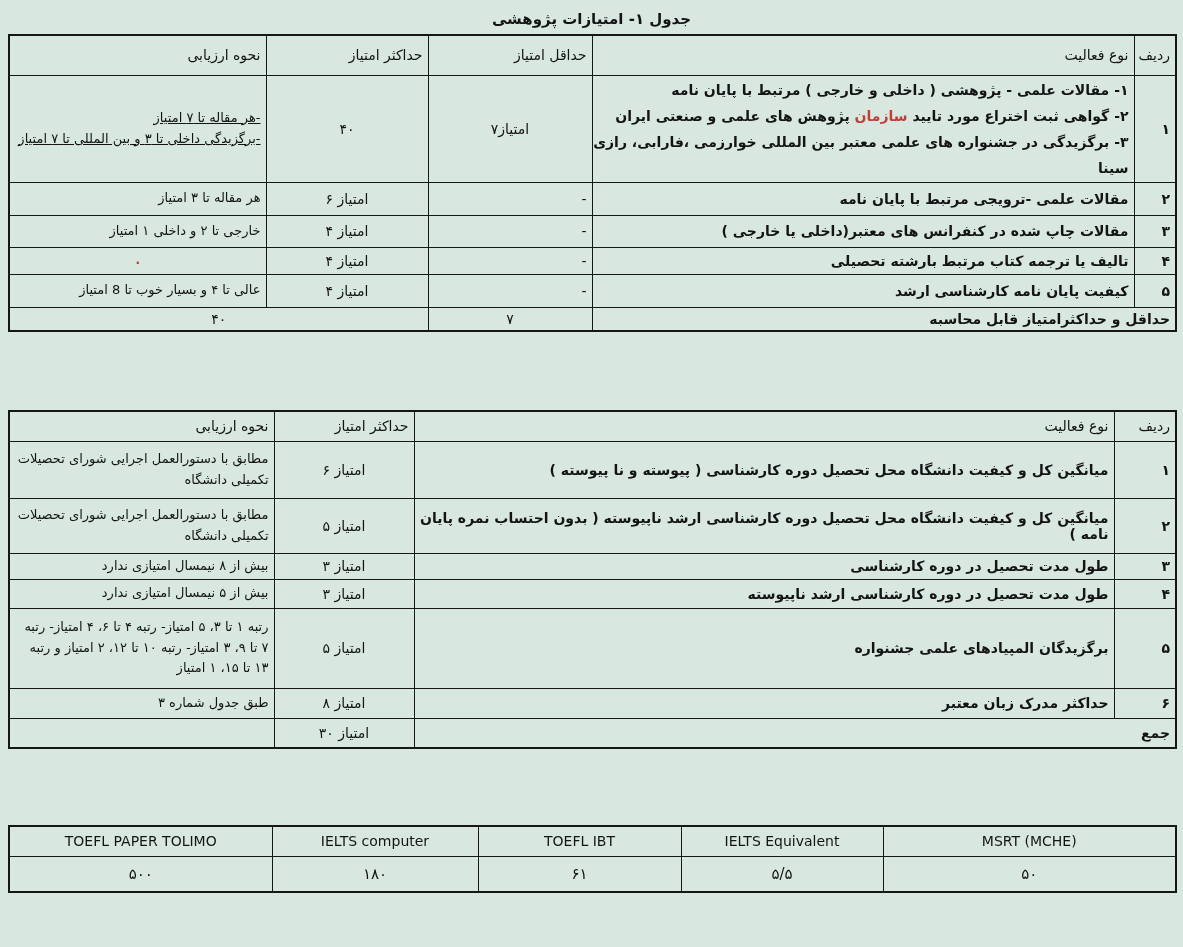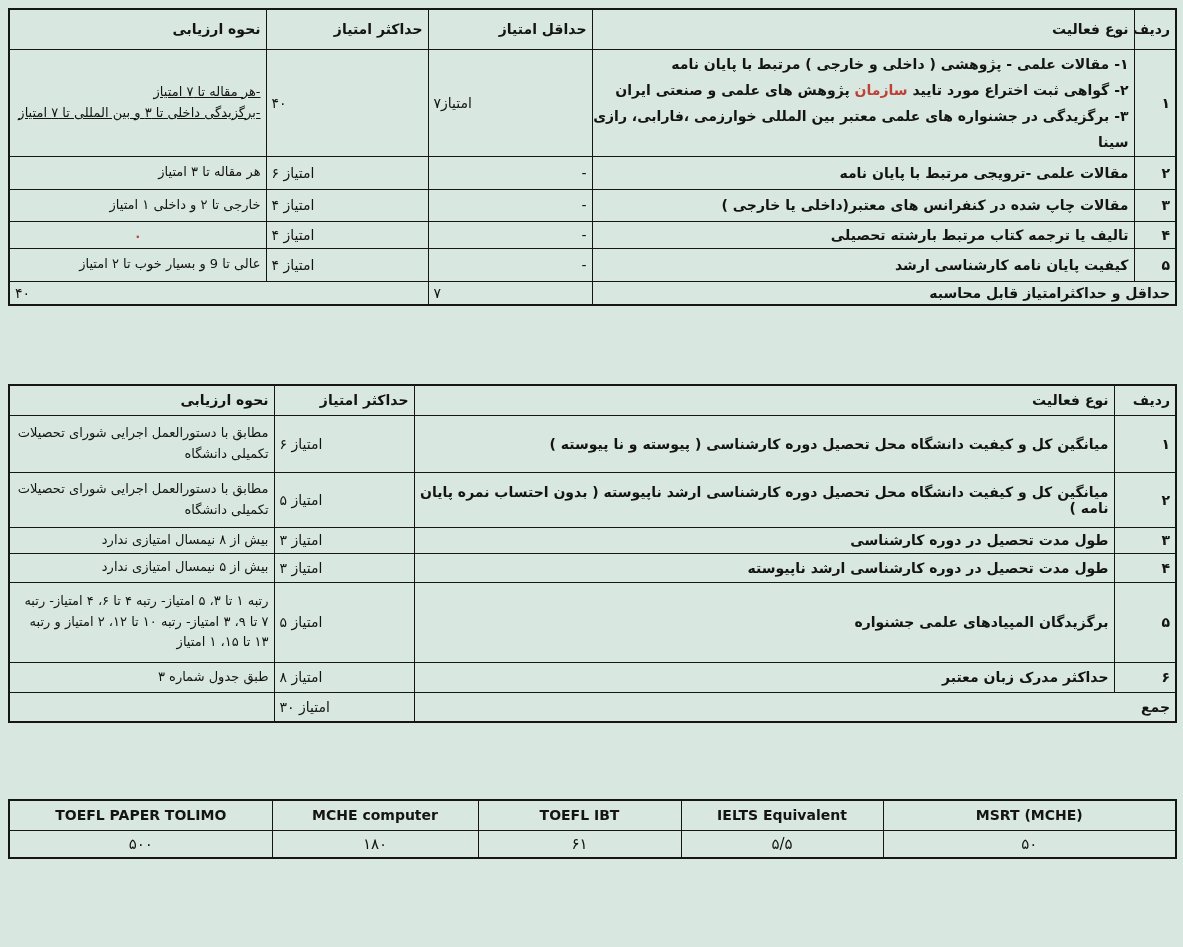--- a/index.html
+++ b/index.html
@@ -29,46 +29,47 @@
     width:1167px;
     border:2px solid #161616;
   }
   td,th{
     border:1px solid #161616;
     padding:1px 5px;
     font-size:14px;
     vertical-align:middle;
     overflow:hidden;
   }
-  th{font-weight:bold;text-align:right;}
+  th{font-weight:normal;text-align:right;}
   .rtl{direction:rtl;}
   .ltr{direction:ltr;}
   .num-col{font-weight:bold;text-align:right;padding-left:2px;}
   .act-cell{text-align:right;font-weight:bold;}
   .act-line{white-space:nowrap;line-height:26px;}
-  .val{direction:ltr;text-align:left;white-space:nowrap;}
+  .val{direction:ltr;text-align:center;white-space:nowrap;}
   .dash-cell{text-align:right;padding-left:2px;}
   .method-cell{text-align:right;font-size:13px;line-height:1.6;}
   .method-line{white-space:nowrap;text-decoration:underline;}
   .foot-label{font-weight:bold;text-align:right;margin-left:32px;}
   .red{color:#bf4038;}
   .red-dot{color:#c23b34;font-weight:bold;font-size:12px;}
   .dot-cell{text-align:center;}
   .gap1{height:78px;}
   .gap2{height:76px;}
   
   .t3 td,.t3 th{text-align:center;}
   .t3 th{font-size:14px;}
   .t3 td{font-size:15px;}
 </style>
 </head>
 <body>
 
 <div class="page">
 
+  <div class="tbl-title">جدول ۱- امتیازات پژوهشی</div>
 
   <table class="rtl">
     <colgroup>
       <col style="width:42px">
         <col style="width:542px">
         <col style="width:164px">
         <col style="width:162px">
         <col style="width:257px">
     </colgroup>
     <tbody>
@@ -113,21 +114,21 @@
       <td class="act-cell">تالیف یا ترجمه کتاب مرتبط بارشته تحصیلی</td>
       <td class="dash-cell">-</td>
       <td class="val">۴ امتیاز</td>
       <td class="method-cell dot-cell"><span class="red-dot">.</span></td>
     </tr>
     <tr style="height:33px">
       <td class="num-col">۵</td>
       <td class="act-cell">کیفیت پایان نامه کارشناسی ارشد</td>
       <td class="dash-cell">-</td>
       <td class="val">۴ امتیاز</td>
-      <td class="method-cell">عالی تا 9 و بسیار خوب تا ۲ امتیاز</td>
+      <td class="method-cell">عالی تا ۴ و بسیار خوب تا 8 امتیاز</td>
     </tr>
     <tr style="height:24px">
       <td colspan="2" class="foot-label">حداقل و حداکثرامتیاز قابل محاسبه</td>
       <td class="val">۷</td>
       <td colspan="2" class="val">۴۰</td>
     </tr>
   </tbody>
     </table>
 
   <div class="gap1"></div>
@@ -198,26 +199,26 @@
     <colgroup>
       <col style="width:263px">
         <col style="width:206px">
         <col style="width:203px">
         <col style="width:202px">
         <col style="width:293px">
     </colgroup>
     <tbody>
         <tr style="height:30px">
       <th>TOEFL PAPER TOLIMO</th>
-      <th>MCHE computer</th>
+      <th>IELTS computer</th>
       <th>TOEFL IBT</th>
       <th>IELTS Equivalent</th>
       <th>MSRT (MCHE)</th>
     </tr>
-    <tr style="height:28px">
+    <tr style="height:36px">
       <td>۵۰۰</td>
       <td>۱۸۰</td>
       <td>۶۱</td>
       <td>۵/۵</td>
       <td>۵۰</td>
     </tr>
   </tbody>
     </table>
 
 </div>

